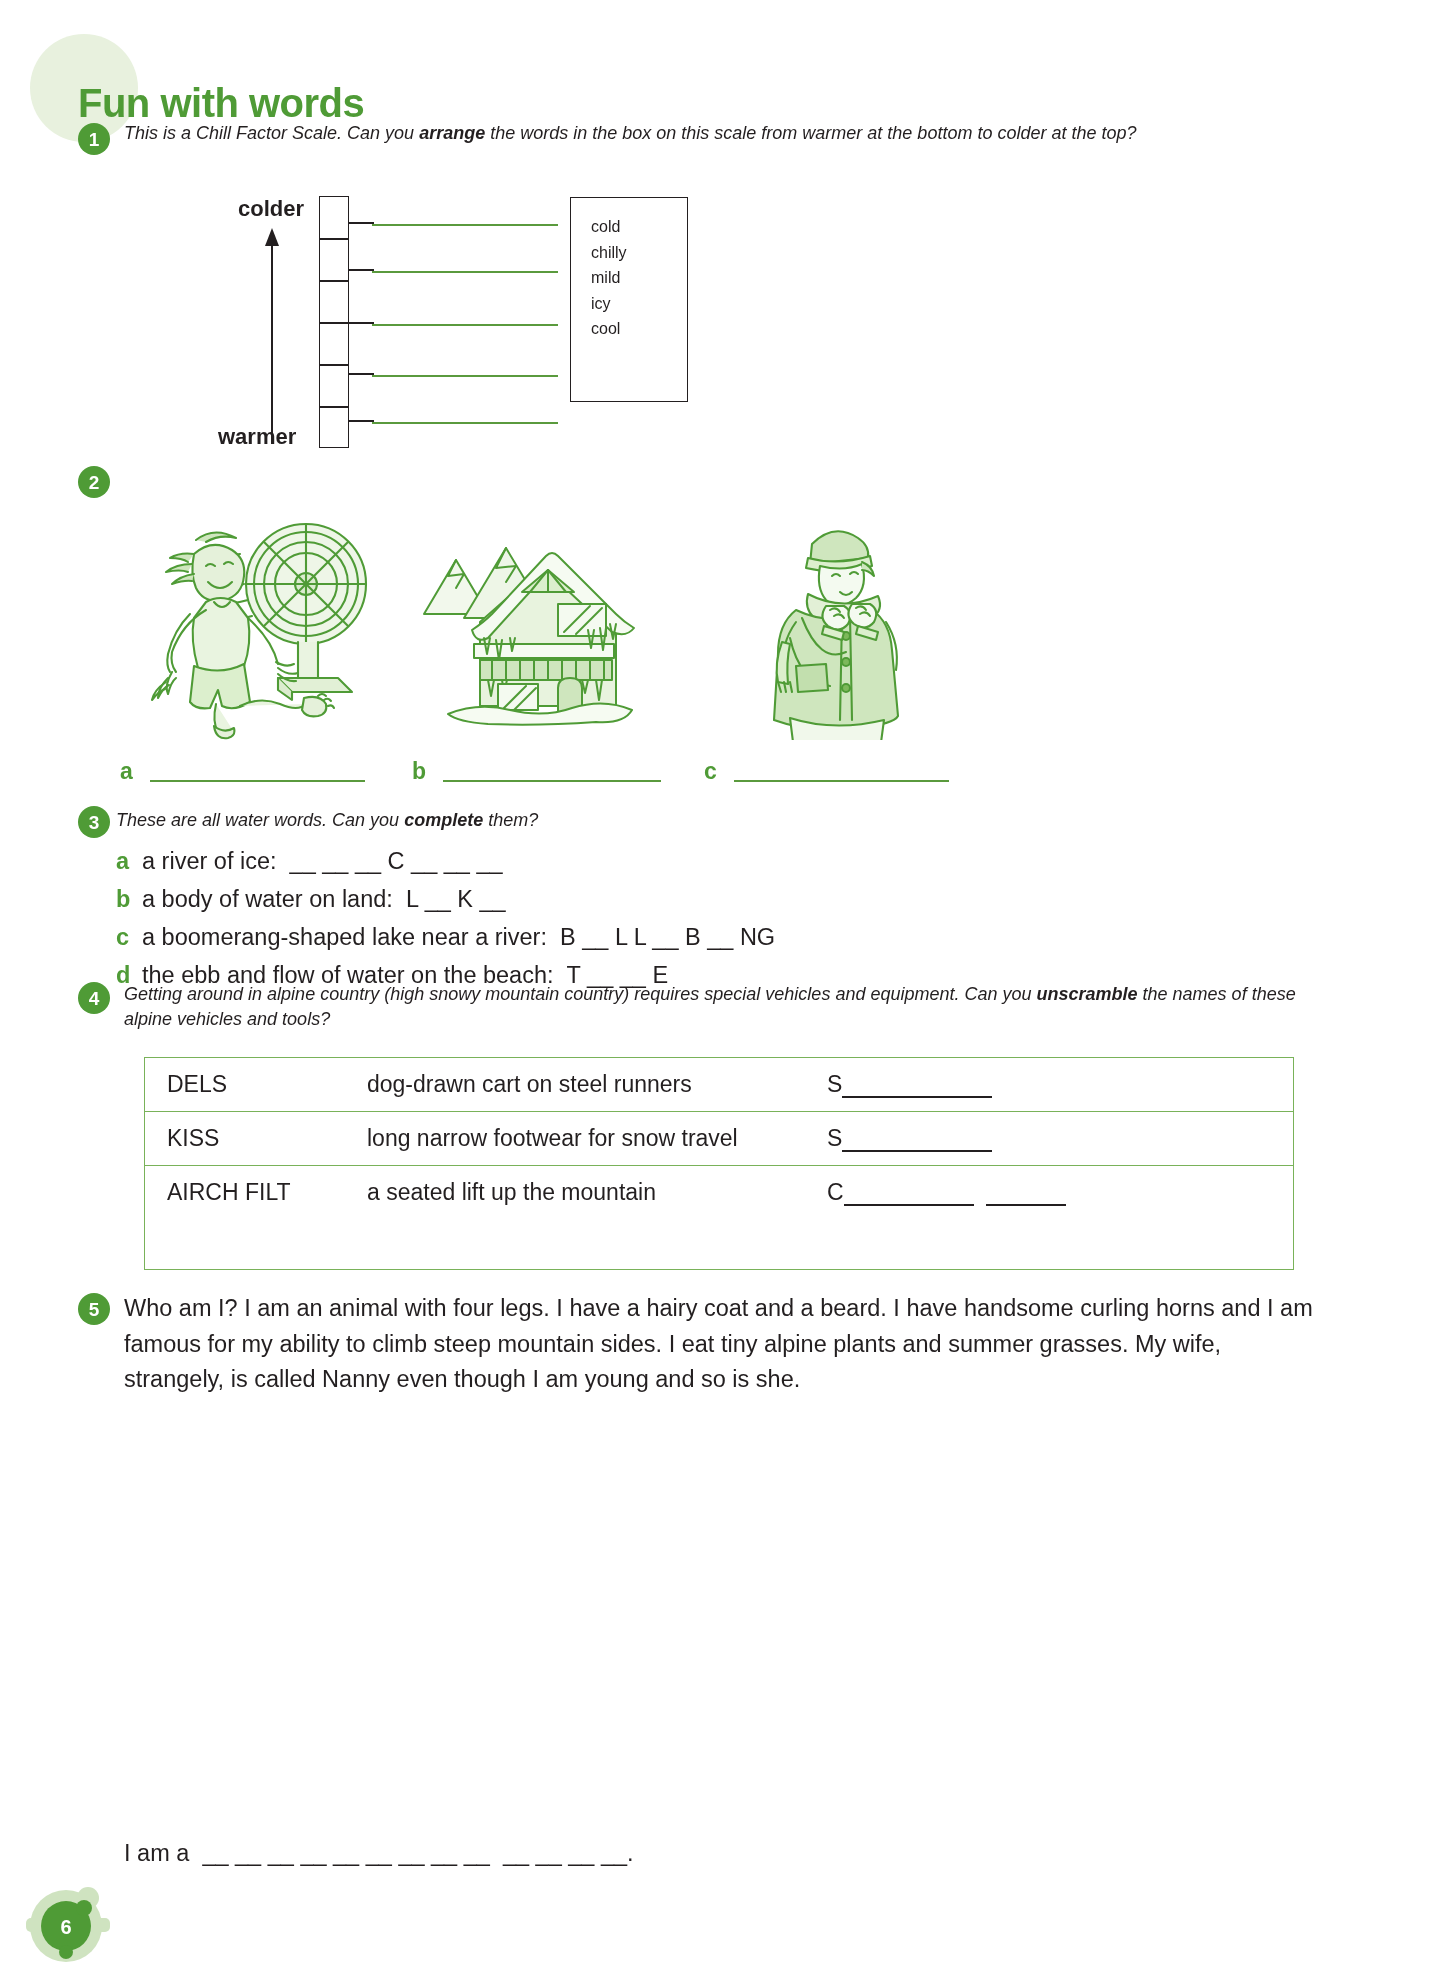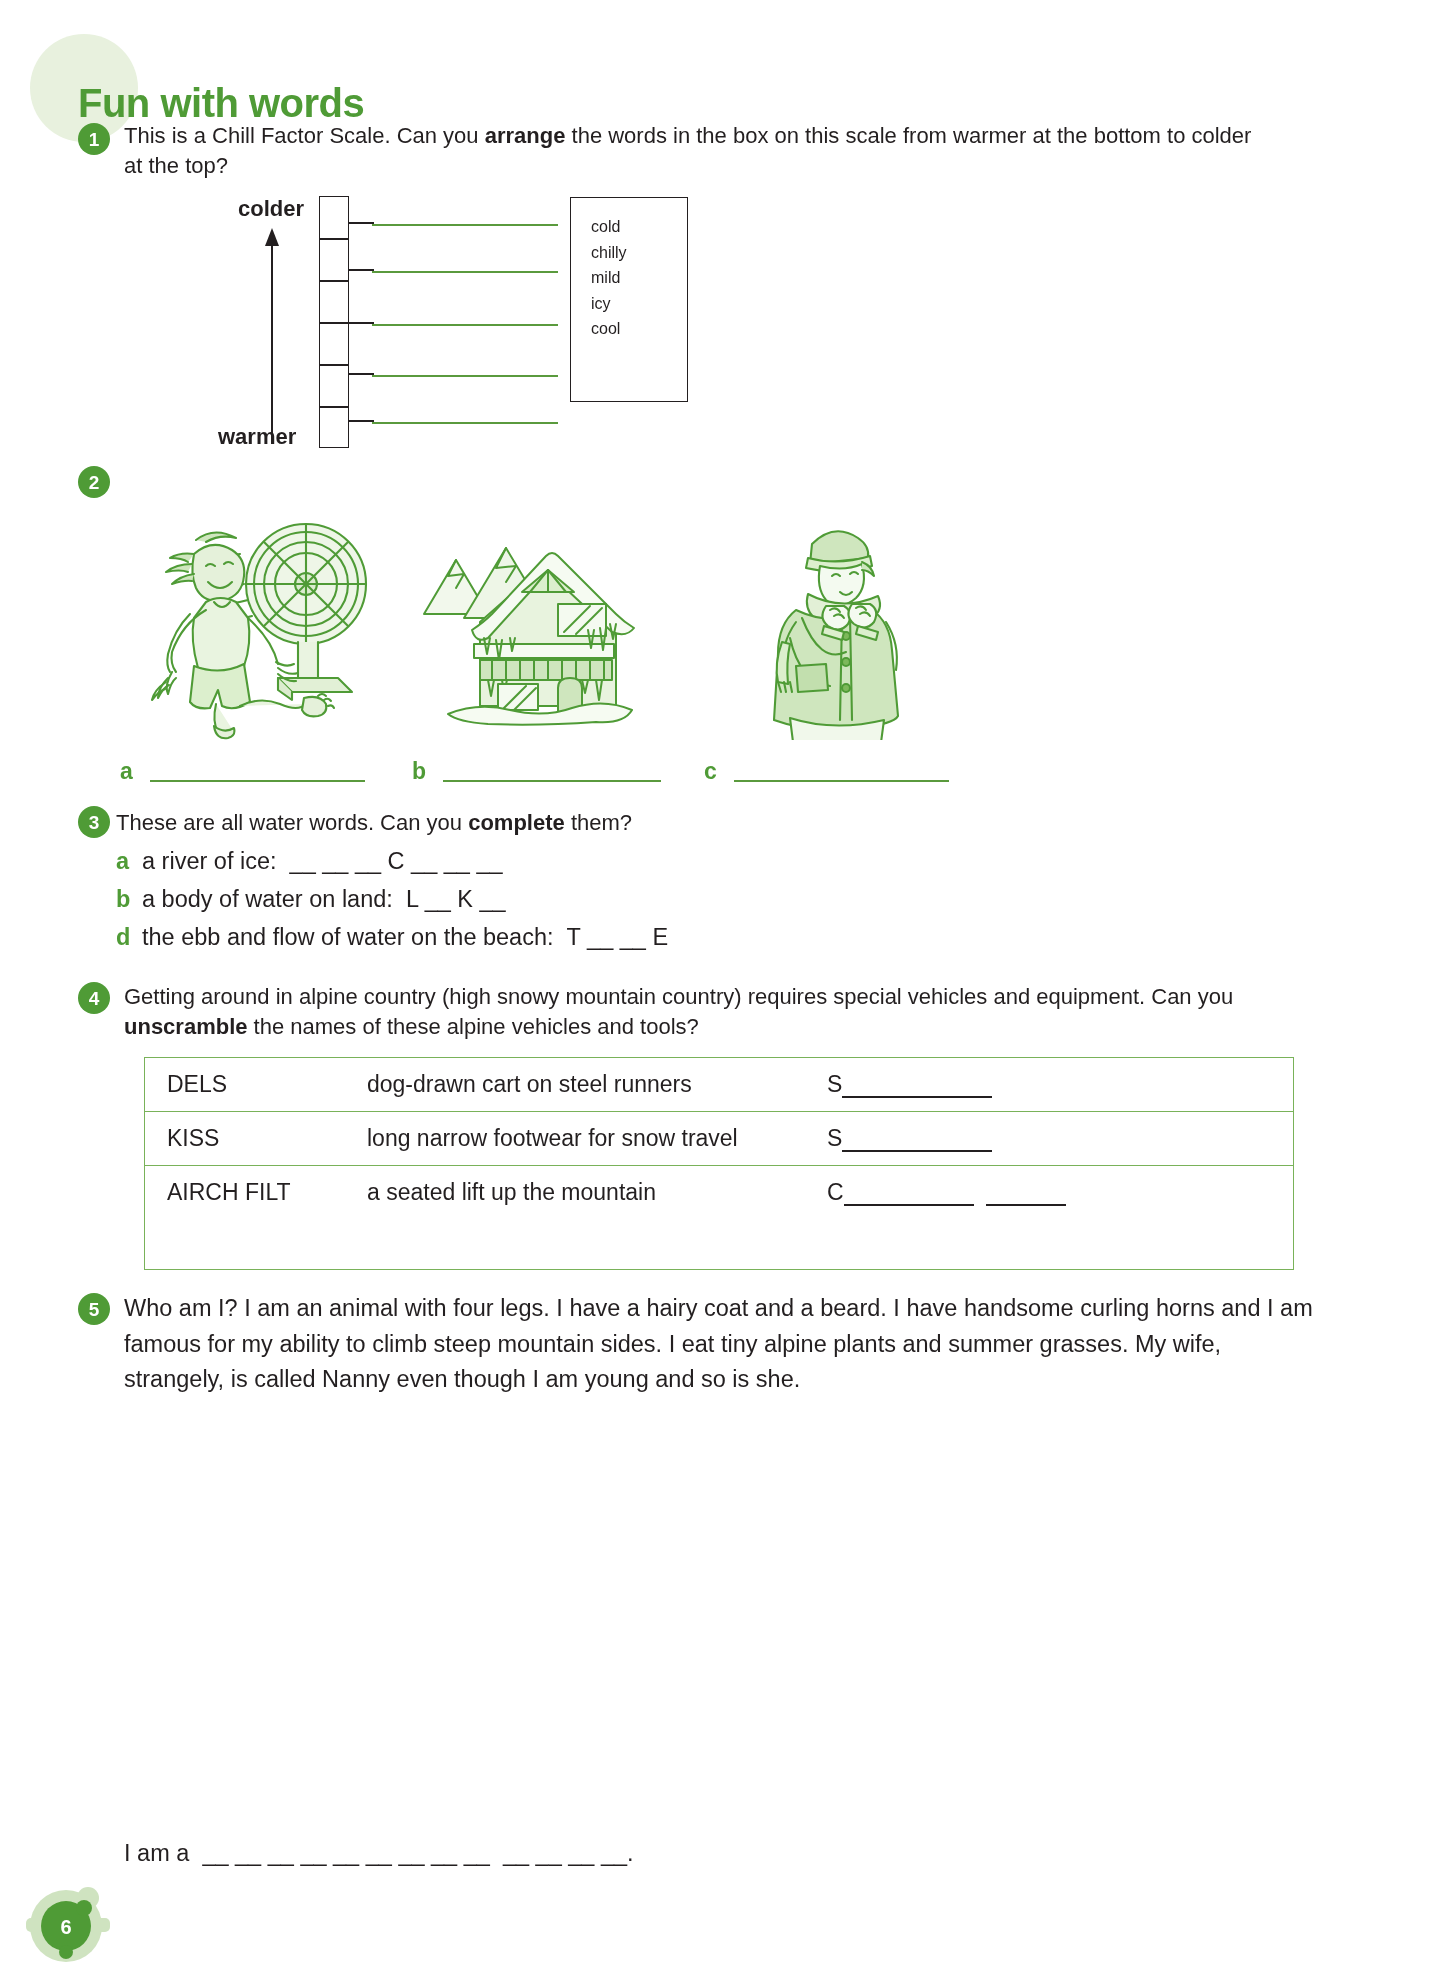--- a/index.html
+++ b/index.html
@@ -53,23 +53,24 @@
     font-size: 19px;
     font-weight: bold;
     display: flex;
     align-items: center;
     justify-content: center;
     line-height: 1;
   }
 
   .qtext {
     position: absolute;
-    font-size: 22px;
+    font-size: 18px;
     line-height: 1.38;
     color: #231f20;
+    font-style: italic;
   }
   .qtext b { font-weight: bold; }
 
   .lbl-colder, .lbl-warmer {
     position: absolute;
     font-size: 22px;
     font-weight: bold;
     color: #231f20;
   }
 
@@ -440,20 +441,23 @@
   <div class="qtext" style="left:116px; top:792px; width:1150px;margin-top:16px;">
     <span>These are all water words. Can you </span><b>complete</b><span> them?</span>
   </div>
 
   <div class="sublist" style="left:116px; top:842px;">
     <div class="row">
       <span class="ltr">a</span><span>a river of ice:</span>&nbsp;&nbsp;<span>__ __ __ C __ __ __</span>
     </div>
     <div class="row">
       <span class="ltr">b</span><span>a body of water on land:</span>&nbsp;&nbsp;<span>L __ K __</span>
+    </div>
+    <div class="row">
+      <span class="ltr">c</span><span>a boomerang-shaped lake near a river:</span>&nbsp;&nbsp;<span>B __ L L __ B __ NG</span>
     </div>
     <div class="row">
       <span class="ltr">d</span><span>the ebb and flow of water on the beach:</span>&nbsp;&nbsp;<span>T __ __ E</span>
     </div>
   </div>
 
   <div class="qnum" style="left:78px; top:982px;">4</div>
   <div class="qtext" style="left:124px; top:982px; width:1190px;">
     <span>Getting around in alpine country (high snowy mountain country) requires special vehicles and equipment. Can you </span><b>unscramble</b><span> the names of these alpine vehicles and tools?</span>
   </div>

